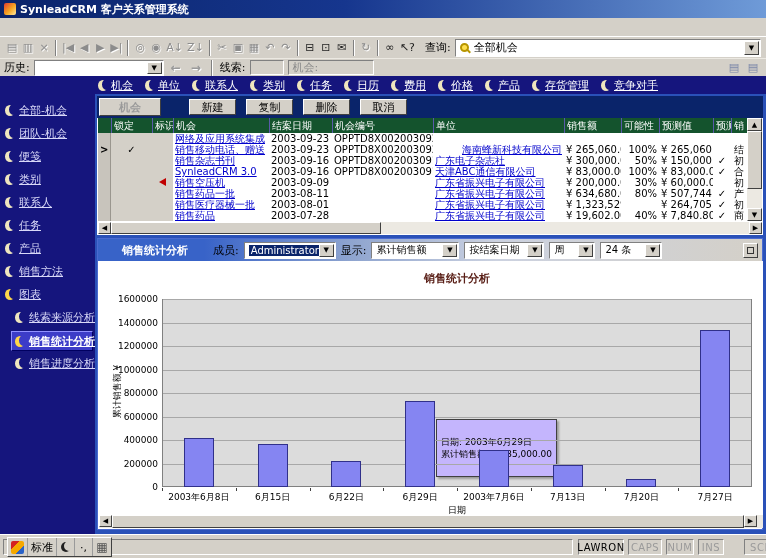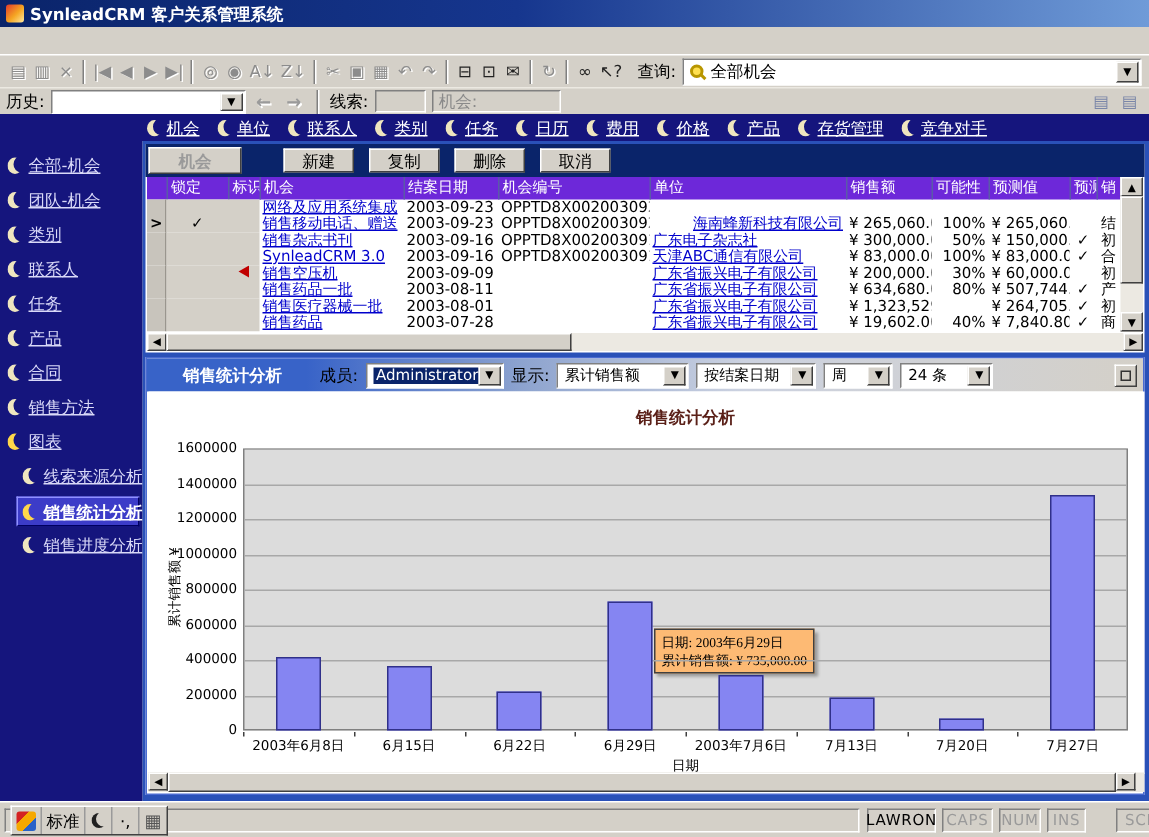--- a/index.html
+++ b/index.html
@@ -70,21 +70,21 @@
 
   
   .opp-panel { position:absolute; left:2px; top:2px; width:666px; height:139px; background:#fff; }
   .opp-header { height:22px; background:#0a246a; display:flex; align-items:center; padding:2px 2px; }
   .opp-tab { width:62px; height:18px; background:#d4d0c8; color:#9a9a9a; font-weight:bold; font-size:11px;
     display:flex; align-items:center; justify-content:center; border:1px solid; border-color:#fff #404040 #404040 #fff; }
   .opp-btns { display:flex; margin-left:28px; gap:10px; align-items:center; }
   .btn { width:47px; height:16px; background:#d4d0c8; border:1px solid; border-color:#fff #404040 #404040 #fff;
     display:flex; align-items:center; justify-content:center; font-size:11px; color:#000; }
   .table-wrap { position:absolute; left:1px; top:22px; width:649px; height:103px; overflow:hidden; background:#fff; }
-  .thead { display:flex; height:15px; background:#6d28d9; color:#fff; }
+  .thead { display:flex; height:15px; background:#14532d; color:#fff; }
   .th { font-size:10px; line-height:15px; padding:0 2px; border-left:1px solid #5a5aa8;
     overflow:hidden; white-space:nowrap; flex:0 0 auto; }
   .trow { display:flex; height:11px; }
   .td { font-size:10px; line-height:11px; overflow:hidden; white-space:nowrap; padding:0 2px; flex:0 0 auto; }
   .td.gray { background:#d4d0c8; }
   .td.sel-col { background:#c8c4bc; border-right:1px solid #9a968e; font-weight:bold; }
   .td.r { text-align:right; }
   .td.c { text-align:center; }
   .link { color:#0000cc; text-decoration:underline; cursor:pointer; }
   .flag-tri { display:inline-block; width:0; height:0; border-top:4px solid transparent;
@@ -120,23 +120,23 @@
   .plot { position:absolute; left:63px; top:38px; width:590px; height:188px; background:#dcdcdc;
     border:1px solid #808080; }
   .gridline { position:absolute; left:64px; width:588px; height:1px; background:#a8a8a8; }
   .bar { position:absolute; width:30px; background:#8585f2; border:1px solid #30308a; }
   .ytick { position:absolute; left:0; width:59px; text-align:right; font-size:9px; color:#000; }
   .xtick { position:absolute; text-align:center; font-size:9px; color:#000; top:230px; white-space:nowrap;}
   .axis-tick { position:absolute; width:1px; height:3px; background:#404040; top:227px; }
   .xlabel { position:absolute; left:63px; width:590px; top:243px; text-align:center; font-size:9px; color:#000;}
   .ylabel { position:absolute; left:-42px; top:124px; width:120px; text-align:center; font-size:9px; color:#000;
     transform:rotate(-90deg); }
-  .tooltip { position:absolute; left:337px; top:158px; background:#fdba74; border:1px solid #404040;
-    padding:2px 4px; font-size:9px; line-height:12px; white-space:nowrap;
-    box-shadow:2px 2px 2px rgba(0,0,0,0.3);font-family:Liberation Serif, serif; }
+  .tooltip { position:absolute; left:337px; top:158px; background:#c4b5fd; border:1px solid #404040;
+    padding:16px 4px; font-size:9px; line-height:12px; white-space:nowrap;
+    box-shadow:2px 2px 2px rgba(0,0,0,0.3); }
   .chart-hscroll { position:absolute; left:1px; bottom:1px; width:664px; height:13px; background:#ece9e2; display:flex; }
   .chart-hscroll .hthumb { width:632px; height:13px; }
 
   
   .statusbar { position:absolute; left:0; top:534px; width:766px; height:24px; background:#d4d0c8;
     border-top:1px solid #fff; }
   .sb-panel { position:absolute; top:4px; height:16px; border:1px solid; border-color:#808080 #fff #fff #808080;
     font-size:10px; display:flex; align-items:center; justify-content:center; color:#000; letter-spacing:0.5px;}
   .sb-panel.dim { color:#9a9a9a; }
   .ime { position:absolute; left:7px; top:2px; height:20px; display:flex; background:#d4d0c8;
@@ -270,37 +270,37 @@
         <div class="side-item">
           <span class="crescent"></span>
           <span class="side-label">全部-机会</span>
         </div>
         <div class="side-item">
           <span class="crescent"></span>
           <span class="side-label">团队-机会</span>
         </div>
         <div class="side-item">
           <span class="crescent"></span>
+          <span class="side-label">便笺</span>
+        </div>
+        <div class="side-item">
+          <span class="crescent"></span>
           <span class="side-label">类别</span>
         </div>
         <div class="side-item">
           <span class="crescent"></span>
           <span class="side-label">联系人</span>
         </div>
         <div class="side-item">
           <span class="crescent"></span>
           <span class="side-label">任务</span>
         </div>
         <div class="side-item">
           <span class="crescent"></span>
           <span class="side-label">产品</span>
-        </div>
-        <div class="side-item">
-          <span class="crescent"></span>
-          <span class="side-label">合同</span>
         </div>
         <div class="side-item">
           <span class="crescent"></span>
           <span class="side-label">销售方法</span>
         </div>
         <div class="side-item">
           <span class="crescent gold"></span>
           <span class="side-label">图表</span>
         </div>
         <div class="side-item sub">

